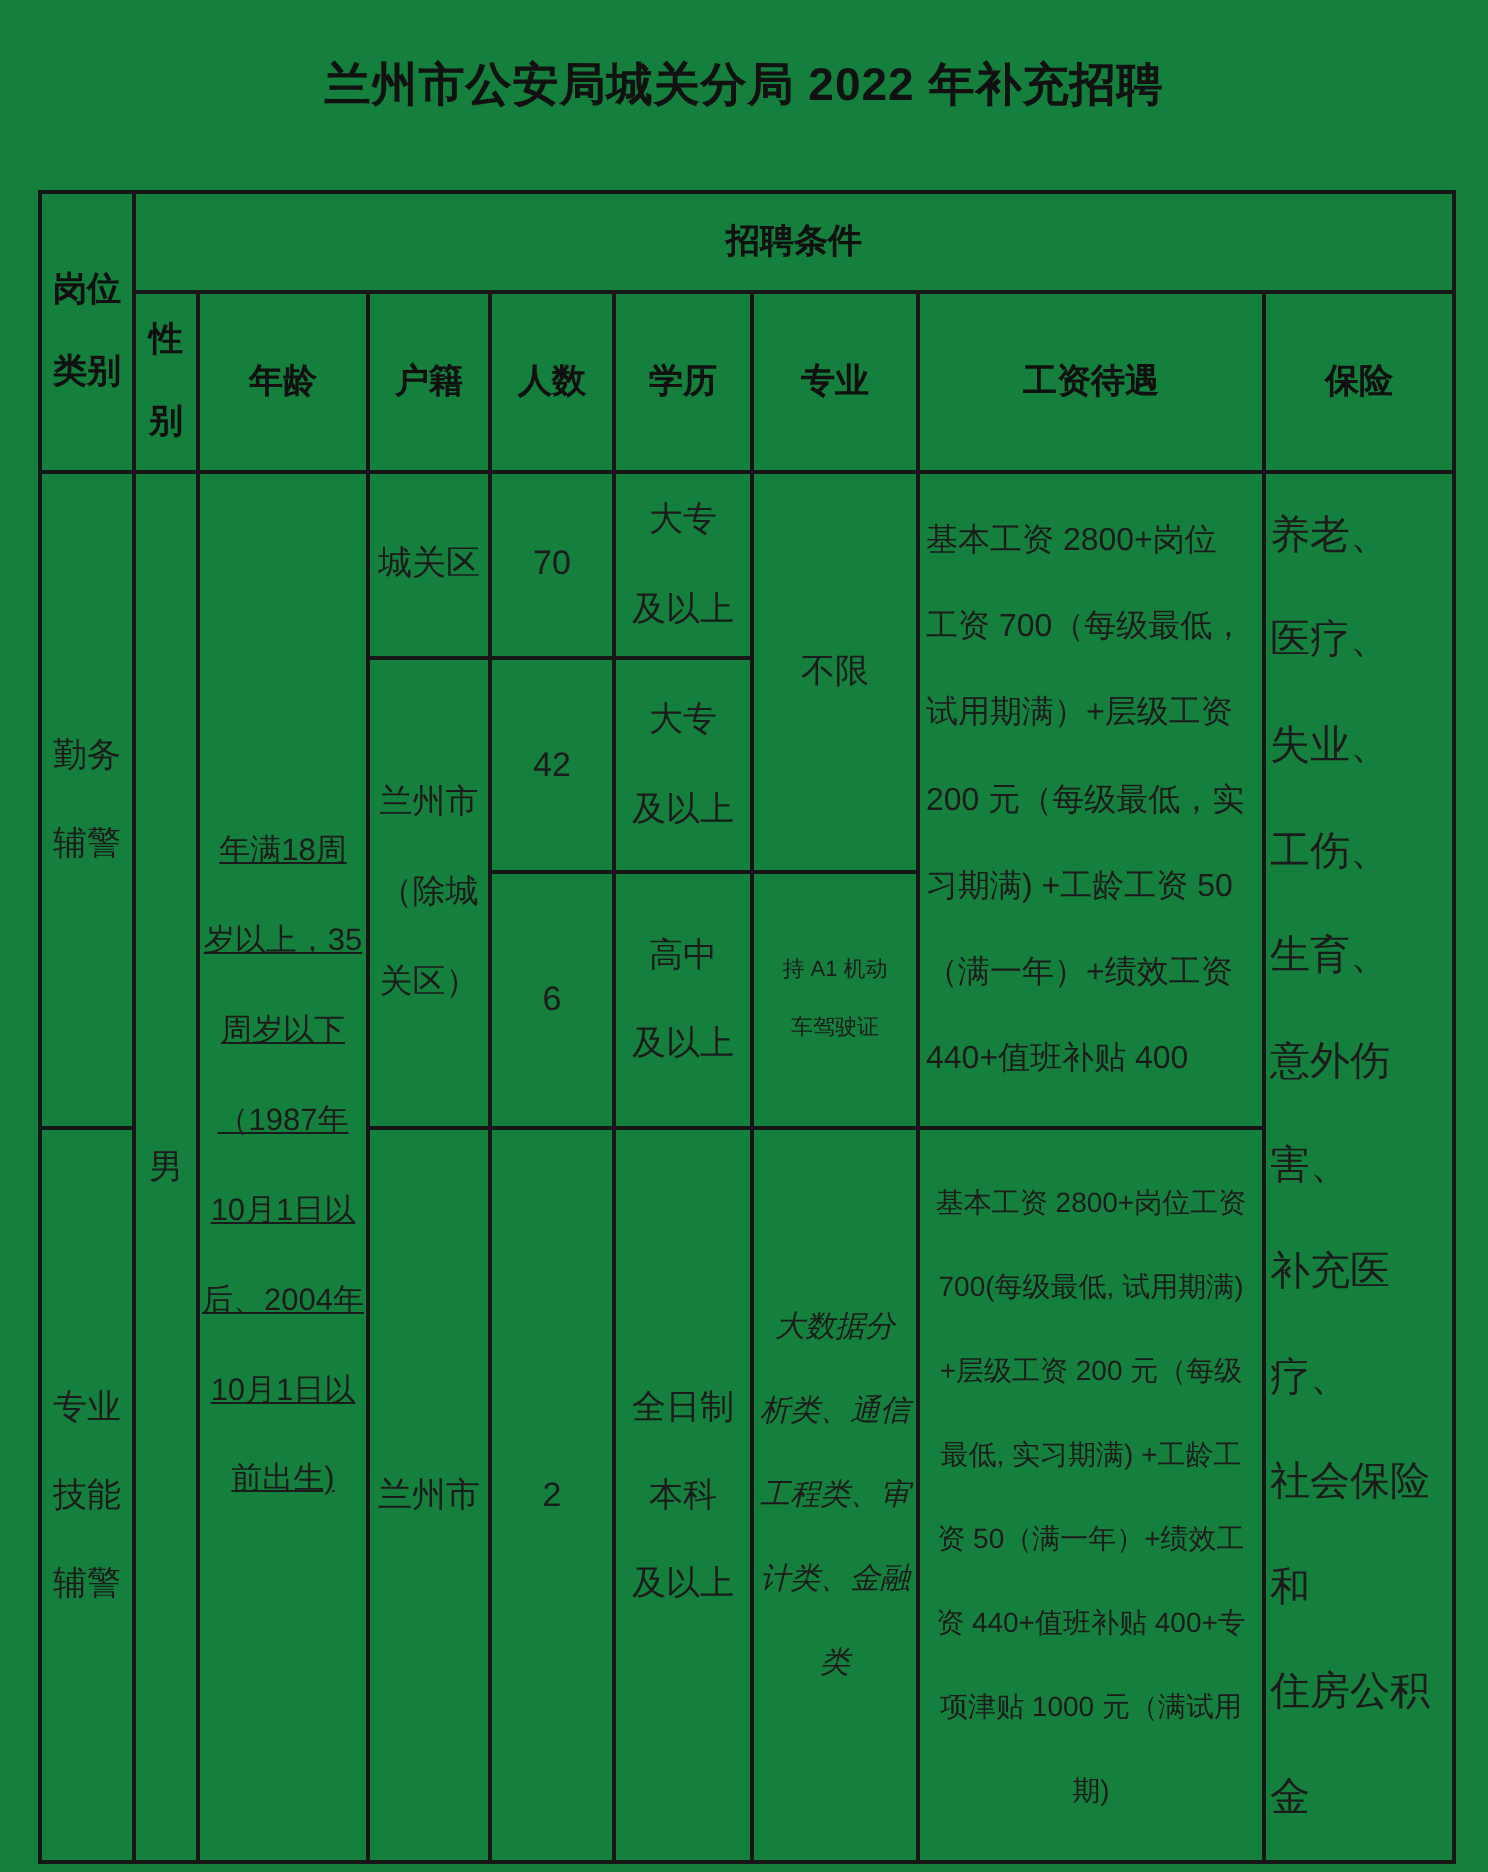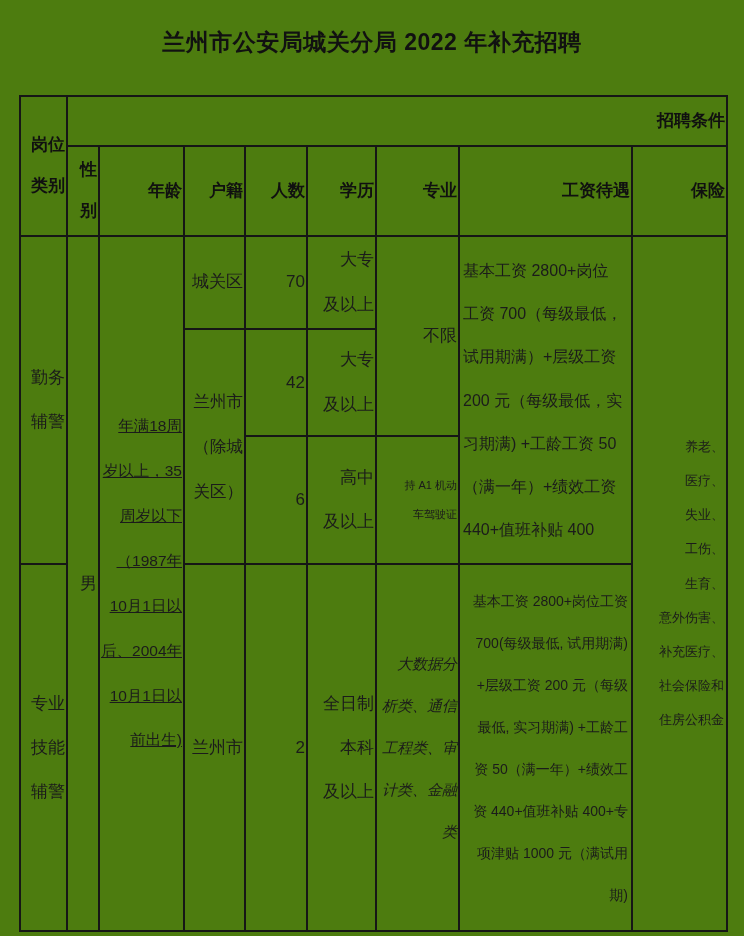--- a/index.html
+++ b/index.html
@@ -3,21 +3,21 @@
 <meta charset="utf-8">
 <style>
   * { margin: 0; padding: 0; box-sizing: border-box; }
   html, body { background: #ffffff; }
   body {
     width: 744px; height: 936px;
     font-family: "Liberation Sans", "DejaVu Sans", sans-serif;
     color: #1b1b1b;
     overflow: hidden;
   }
-  .page { position: relative; width: 744px; height: 936px; background: #4d7c0f; }
+  .page { position: relative; width: 744px; height: 936px; background: #15803d; }
 
   .doc-title {
     padding-top: 24px;
     height: 95px;
     text-align: center;
     font-weight: bold;
     font-size: 23px;
     line-height: 36px;
     color: #111;
     letter-spacing: 0.5px;
@@ -25,42 +25,42 @@
 
   table.sheet {
     position: absolute;
     left: 19px; top: 95px;
     width: 707px;
     border-collapse: collapse;
     table-layout: fixed;
   }
   .sheet th, .sheet td {
     border: 2px solid #161616;
-    text-align: right;
+    text-align: center;
     vertical-align: middle;
     white-space: pre-line;
     font-size: 17px;
     line-height: 2.6;
     padding: 0 1px;
     overflow: hidden;
   }
   .sheet th { font-weight: bold; color: #101010; line-height: 2.4; }
 
   
   tr.h1 { height: 50px; }
   tr.h2 { height: 90px; }
   tr.r1 { height: 93px; }
   tr.r2 { height: 94px; }
   tr.r3 { height: 128px; }
   tr.r4 { height: 367px; }
 
   td.age  { font-size: 15.5px; line-height: 2.9; text-decoration: underline; }
-  td.ins  { font-size: 13px; line-height: 2.63; text-align: right; padding: 0 2px; }
+  td.ins  { font-size: 20px; line-height: 2.63; text-align: left; padding: 0 2px; }
   td.sal1 { font-size: 16px;   line-height: 2.7;  text-align: left; padding: 12px 3px; }
-  td.sal2 { font-size: 14px;   line-height: 3.0;  text-align: right; padding: 0 3px; }
+  td.sal2 { font-size: 14px;   line-height: 3.0;  text-align: center; padding: 0 3px; }
   td.hukou2 { font-size: 16.5px; line-height: 2.75; }
   td.major4 { font-size: 15px; line-height: 2.8; font-style: italic; }
   td.major3 { font-size: 11px; line-height: 2.7; }
 </style>
 </head>
 <body>
 
 <div class="page">
 
   <div class="doc-title">

